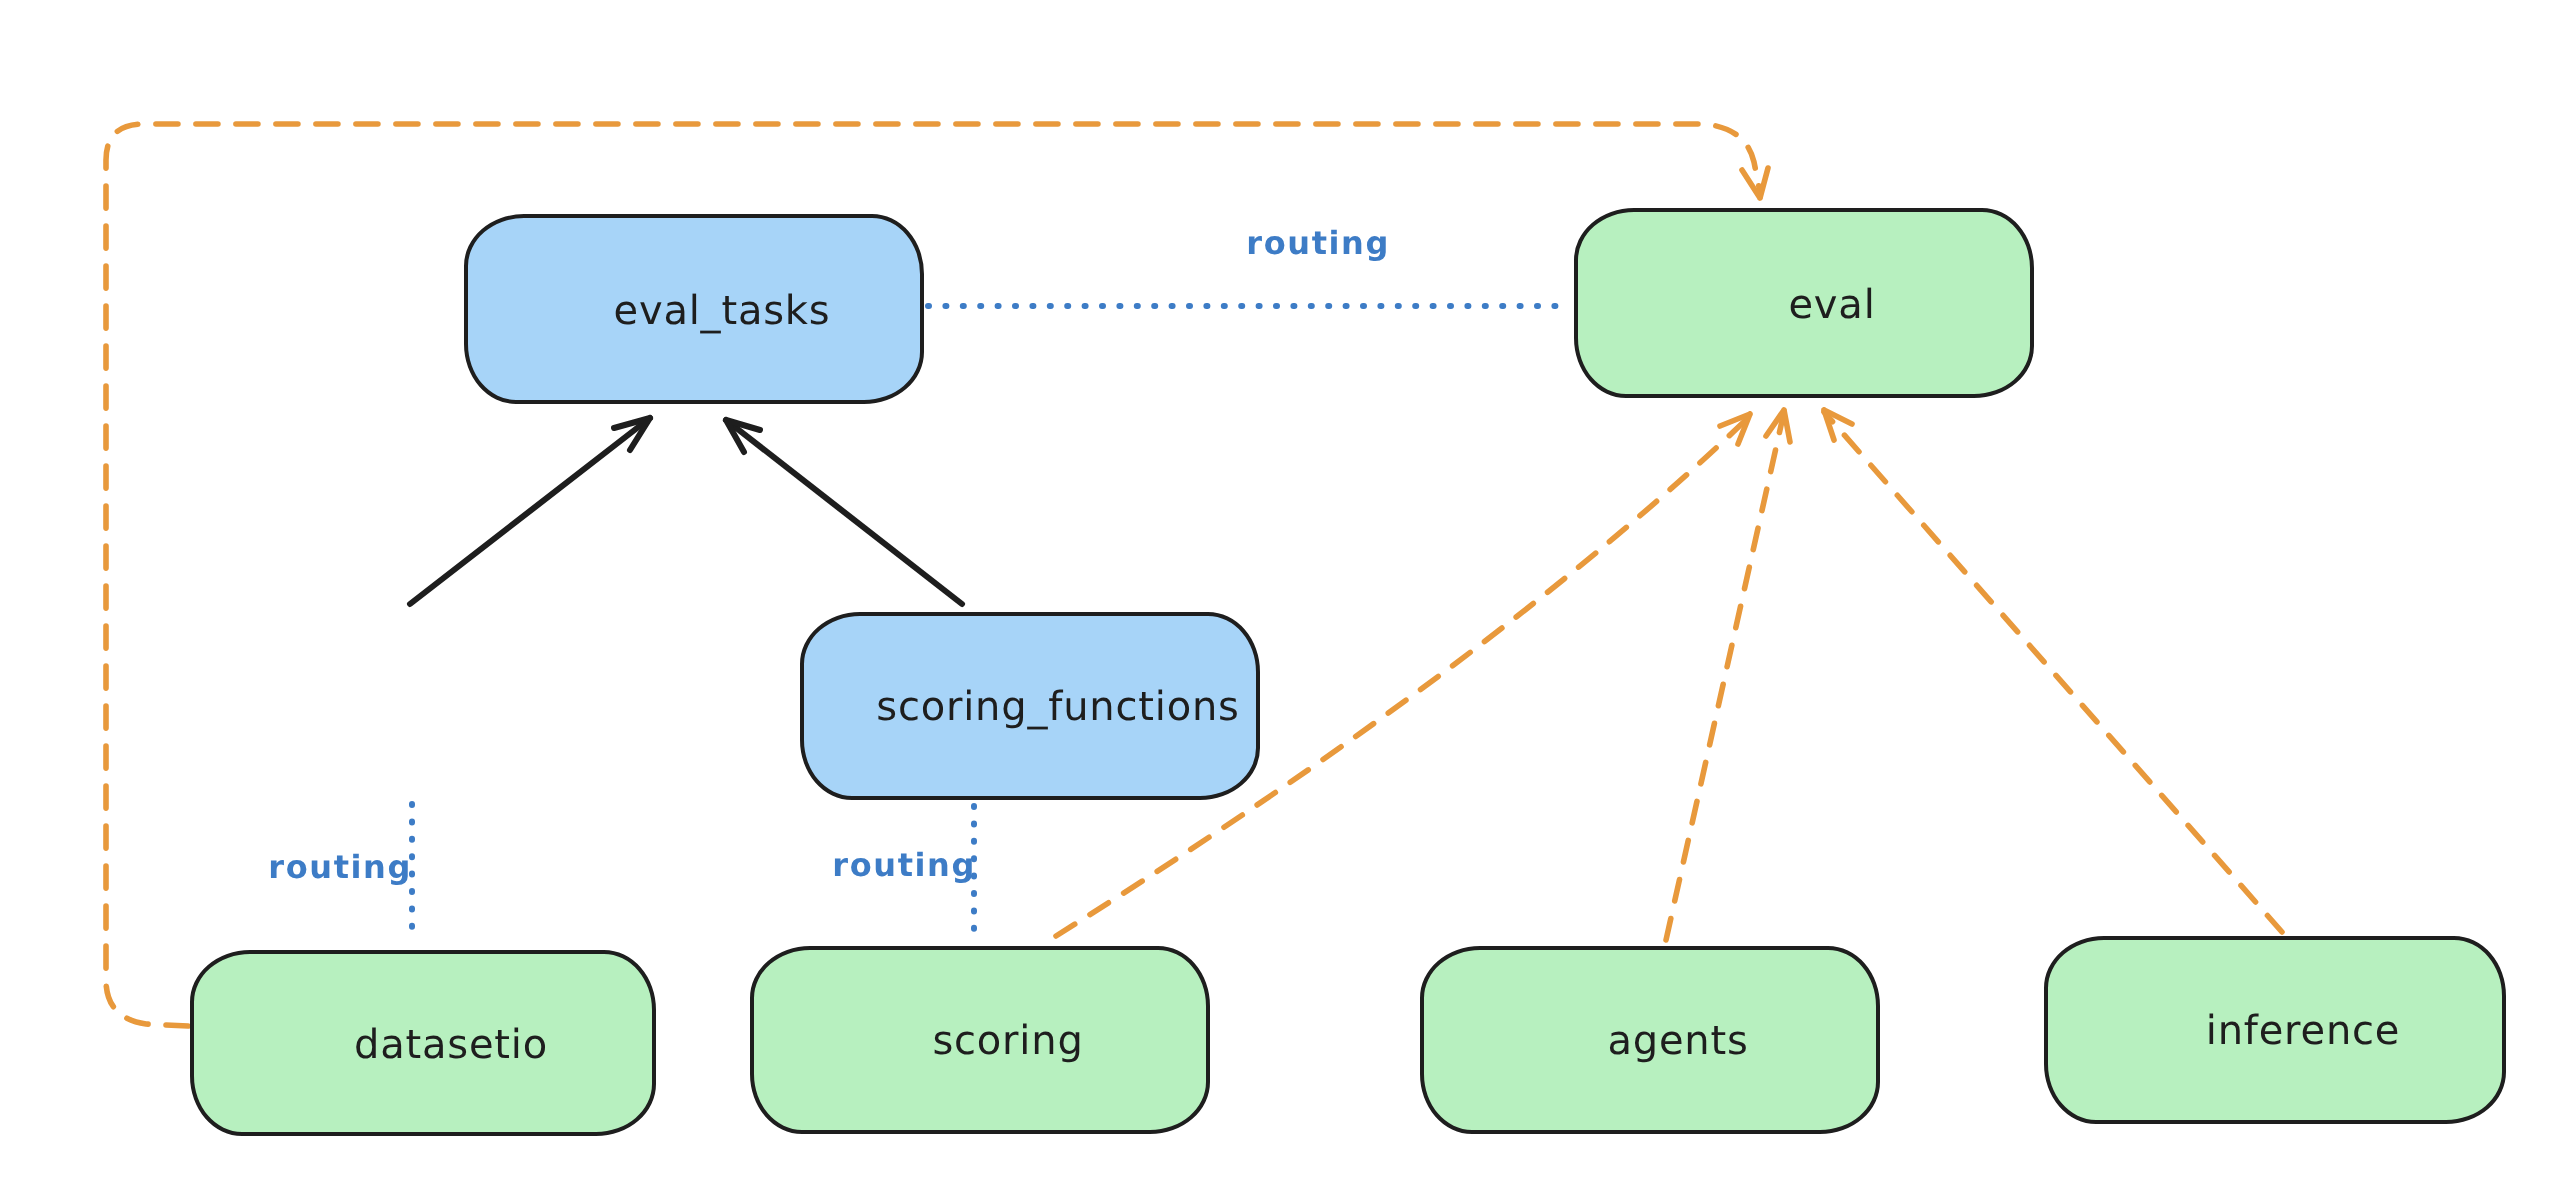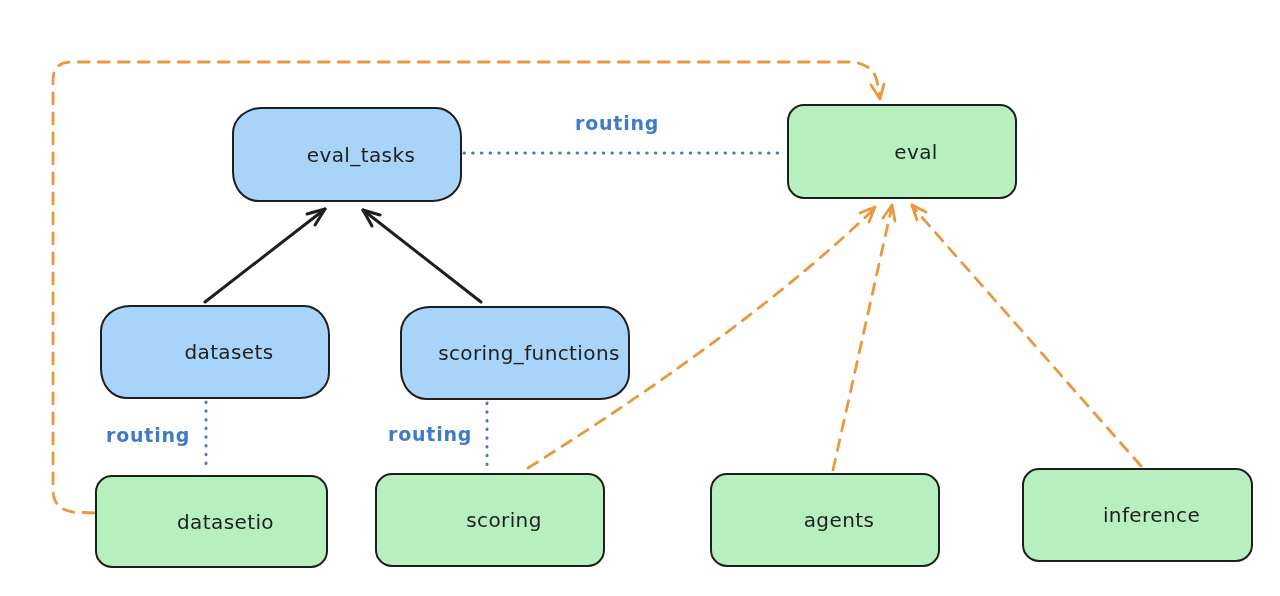--- a/index.html
+++ b/index.html
@@ -57,38 +57,38 @@
     display: flex;
     align-items: center;
     justify-content: center;
     font-size: 20px;
     letter-spacing: 0.4px;
     color: var(--ink, #1e1e1e);
     border-radius: 30px 26px 30px 26px / 26px 30px 26px 30px;
     padding-left: 28px;
   }
   .node.blue  { background: var(--blue-fill, #a7d4f8); }
-  .node.green { background: var(--green-fill, #b7f0bf); border-radius: 17px; }
+  .node.green { background: var(--green-fill, #b7f0bf); }
 
   #n-eval-tasks        { left: 232px;  top: 107px; width: 230px; height: 95px; }
   #n-eval              { left: 787px;  top: 104px; width: 230px; height: 95px; }
   #n-datasets          { left: 100px;  top: 305px; width: 230px; height: 94px; }
   #n-scoring-functions { left: 400px;  top: 306px; width: 230px; height: 94px; }
   #n-datasetio         { left: 95px;   top: 475px; width: 233px; height: 93px; }
   #n-scoring           { left: 375px;  top: 473px; width: 230px; height: 94px; }
   #n-agents            { left: 710px;  top: 473px; width: 230px; height: 94px; }
   #n-inference         { left: 1022px; top: 468px; width: 231px; height: 94px; }
 
   .routing-label {
     position: absolute;
     color: var(--routing-blue, #3d7cc6);
     font-weight: bold;
-    font-size: 19px;
+    font-size: 16px;
     letter-spacing: 0.8px;
-    text-align: left;
+    text-align: right;
   }
   #r-top      { left: 575px; top: 112px; width: 120px; }
   #r-datasets { left: 106px; top: 424px; width: 100px; }
   #r-scoring  { left: 388px; top: 423px; width: 100px; }
 </style>
 </head>
 <body>
 
 <div class="canvas">
 
@@ -120,21 +120,20 @@
       <path class="edge-orange-head" d="M 892 205 L 895 221 M 892 205 L 883 218"></path>
     </g>
     <g>
       <path class="edge-orange" d="M 1141 466 L 912 206"></path>
       <path class="edge-orange-head" d="M 912 205 L 926 212 M 912 205 L 917 220"></path>
     </g>
   </svg>
 
   <div class="node blue" id="n-eval-tasks">eval_tasks</div>
   <div class="node green" id="n-eval">eval</div>
-  <div class="node blue" id="n-datasets">datasets</div>
   <div class="node blue" id="n-scoring-functions">scoring_functions</div>
   <div class="node green" id="n-datasetio">datasetio</div>
   <div class="node green" id="n-scoring">scoring</div>
   <div class="node green" id="n-inference">inference</div>
   <div class="node green" id="n-agents">agents</div>
 
   <span class="routing-label" id="r-top">routing</span>
   <span class="routing-label" id="r-datasets">routing</span>
   <span class="routing-label" id="r-scoring">routing</span>
 

